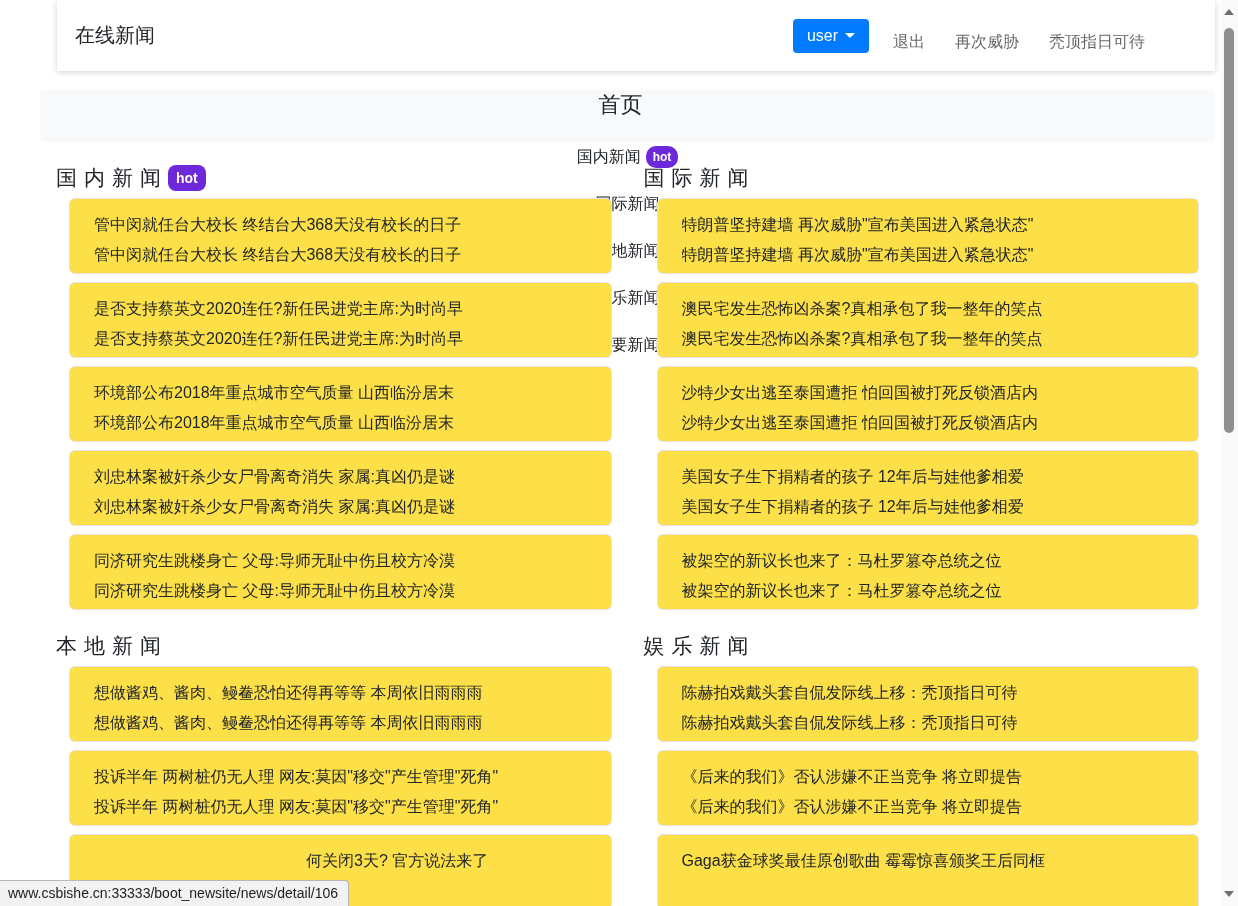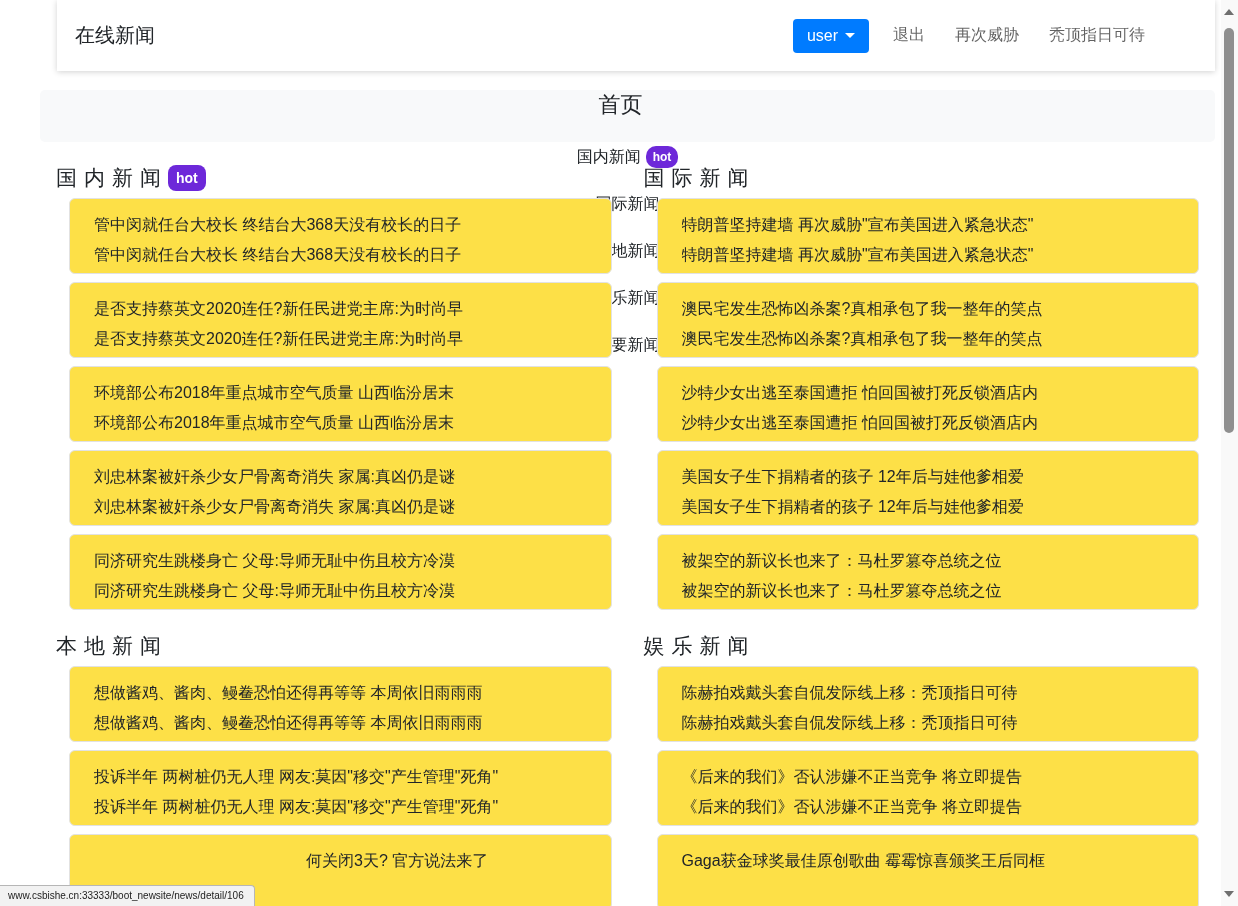--- a/index.html
+++ b/index.html
@@ -5,21 +5,21 @@
   * { margin:0; padding:0; box-sizing:border-box; }
   html,body { width:1238px; height:906px; overflow:hidden; background:#fff;
     font-family:"Liberation Sans","DejaVu Sans",sans-serif; color:#212529; }
   .viewport { position:relative; width:1238px; height:906px; overflow:hidden; }
 
   
   .topbar { margin:0 23px 0 57px; height:71px; background:#fff;
     box-shadow:0 1px 6px rgba(0,0,0,.18); display:flex; align-items:center;
     justify-content:space-between; padding:0 64px 0 18px; position:relative; z-index:2; }
   .brand { font-size:20px; color:#212529; }
-  .topbar-right { display:flex; align-items:center; gap:18px; }
+  .topbar-right { display:flex; align-items:flex-end; gap:18px; }
   .user-btn { background:#007bff; color:#fff; border:none; border-radius:4px;
     font-size:16px; padding:8px 14px; display:flex; align-items:center; gap:7px;
     cursor:pointer; font-family:inherit; }
   .caret { width:0; height:0; border-left:5px solid transparent;
     border-right:5px solid transparent; border-top:5px solid #fff; display:inline-block; }
   .top-link { font-size:16px; color:rgba(0,0,0,.62); text-decoration:none; padding:0 6px; cursor:pointer; }
 
   
   .cat-nav { margin:19px 23px 0 40px; height:52px; background:#f8f9fa; border-radius:5px;
     display:flex; align-items:center; padding:0 28px; gap:26px;flex-direction:column; }
@@ -37,21 +37,21 @@
   .sec-title .hot-badge { font-size:14px; padding:6px 8px; border-radius:8px; margin-left:0; letter-spacing:0; }
 
   .news-card { background:#fde047; border:1px solid #e2e2e2; border-radius:6px;
     padding:11px 24px 11px; margin-bottom:8px; height:76px; overflow:hidden; cursor:pointer;margin-left:13px; }
   .card-line { font-size:16px; line-height:30px; color:#212529; white-space:nowrap; overflow:hidden; }
   .card-line.indent { padding-left:212px; }
 
   
   .status-bubble { position:absolute; left:0; bottom:0; z-index:10; background:#f2f2f2;
     border:1px solid #b6b6b6; border-left:none; border-bottom:none;
-    border-top-right-radius:4px; font-size:10px; color:#222; padding:4px 10px 5px 8px;
+    border-top-right-radius:4px; font-size:14px; color:#222; padding:4px 10px 5px 8px;
     white-space:nowrap; }
 
   
   .scrollbar { position:absolute; top:0; right:0; width:17px; height:906px;
     background:#f9f9f9; z-index:5; }
   .sb-thumb { position:absolute; left:3px; top:28px; width:10px; height:405px;
     background:#8f8f8f; border-radius:5px; cursor:pointer; }
   .sb-arrow { position:absolute; left:3px; width:10px; height:10px; cursor:pointer; }
   .sb-arrow.up { top:7px; }
   .sb-arrow.down { bottom:7px; }

